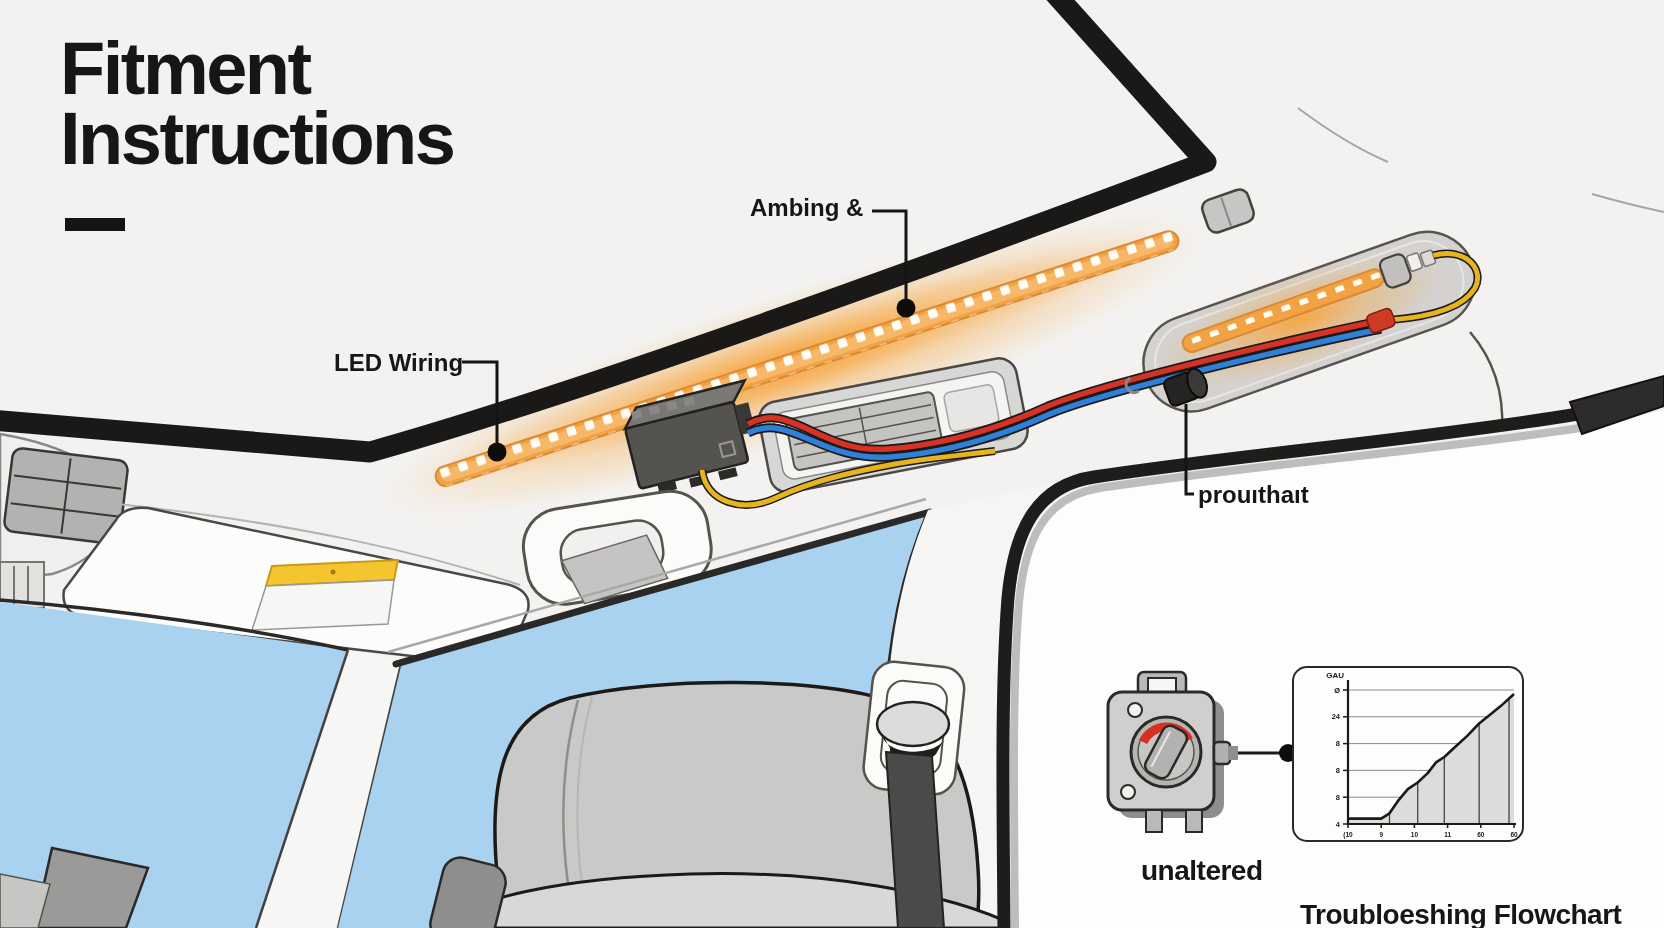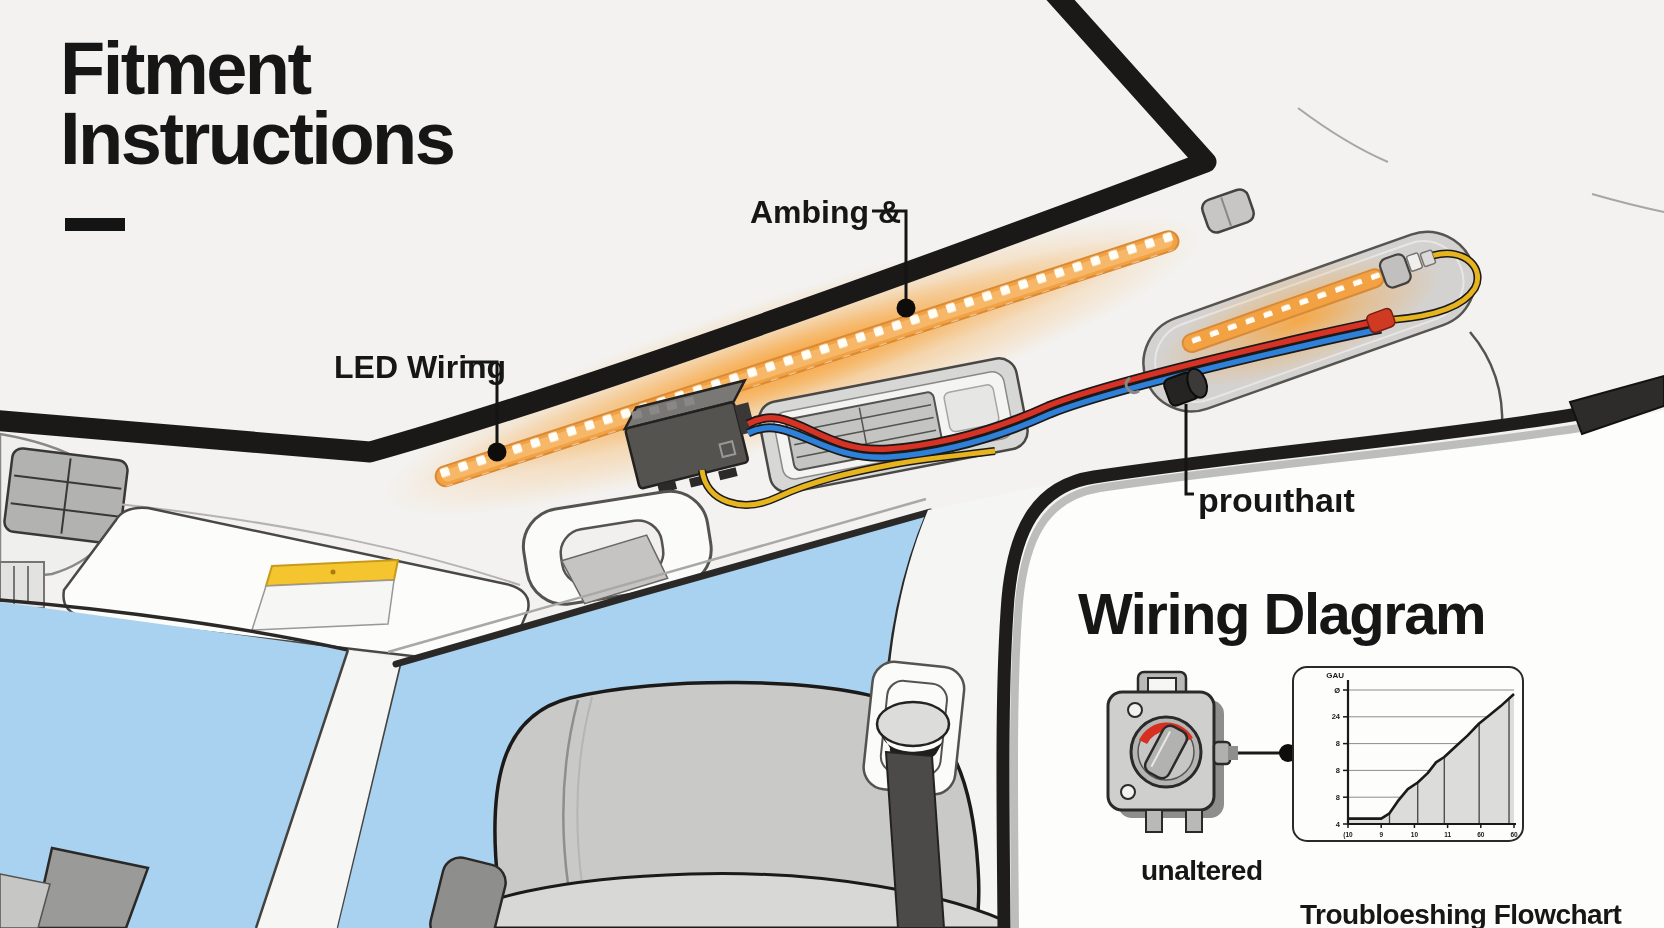--- a/index.html
+++ b/index.html
@@ -3,21 +3,21 @@
 <meta charset="utf-8">
 <style>
   html,body{margin:0;padding:0;background:#e9e8e6;}
   #stage{position:relative;width:1664px;height:928px;overflow:hidden;
          background:#86efac;font-family:"Liberation Sans",sans-serif;}
   #scene{position:absolute;left:0;top:0;}
   .lbl{position:absolute;font-weight:700;color:#161616;white-space:nowrap;
        font-family:"Liberation Sans",sans-serif;}
   .main-title{left:60px;top:34px;font-size:74px;line-height:70px;letter-spacing:-2.5px;}
   .title-dash{position:absolute;left:65px;top:218px;width:60px;height:13px;background:#141414;}
-  .callout{font-size:32px;}
+  .callout{font-size:24px;}
   .wiring-title{left:1078px;top:580px;font-size:58px;letter-spacing:-1.5px;}
   .caption{font-size:28px;letter-spacing:-0.5px;}
   .chart-box{position:absolute;left:1292px;top:666px;width:232px;height:176px;
              background:#fdfdfc;border:2.5px solid #2b2927;border-radius:15px;box-sizing:border-box;}
   .chart-box svg{position:absolute;left:-2px;top:-2px;}
 </style>
 </head>
 <body>
 
 <div id="stage">
@@ -246,23 +246,22 @@
 </svg>
 
 <div class="lbl main-title">
   <div>Fitment</div>
   <div>Instructions</div>
 </div>
 <div class="title-dash"></div>
 
 <div class="lbl callout" style="left:750px;top:194px;">Ambing &amp;</div>
 <div class="lbl callout" style="left:334px;top:349px;">LED Wiring</div>
-<div class="lbl" style="left:1198px;top:481px;font-size:34px;">prouıthaıt</div>
-
-<div class="lbl wiring-title">Wiring Dlagram</div>
+<div class="lbl" style="left:1198px;top:481px;font-size:24px;">prouıthaıt</div>
+
 
 <div class="chart-box">
   <svg id="chart-svg" width="232" height="176" viewBox="0 0 232 176">
         <line x1="56" y1="24" x2="222" y2="24" stroke="#8e8c8a" stroke-width="1"></line>
         <line x1="51" y1="24" x2="56" y2="24" stroke="#1b1917" stroke-width="1.5"></line>
         <text x="48" y="26.5" text-anchor="end" font-size="7.5" font-weight="700" fill="#1b1917" font-family="&quot;Liberation Sans&quot;,sans-serif">Ø</text>
         <line x1="56" y1="50.8" x2="222" y2="50.8" stroke="#8e8c8a" stroke-width="1"></line>
         <line x1="51" y1="50.8" x2="56" y2="50.8" stroke="#1b1917" stroke-width="1.5"></line>
         <text x="48" y="53.3" text-anchor="end" font-size="7.5" font-weight="700" fill="#1b1917" font-family="&quot;Liberation Sans&quot;,sans-serif">24</text>
         <line x1="56" y1="77.6" x2="222" y2="77.6" stroke="#8e8c8a" stroke-width="1"></line>

